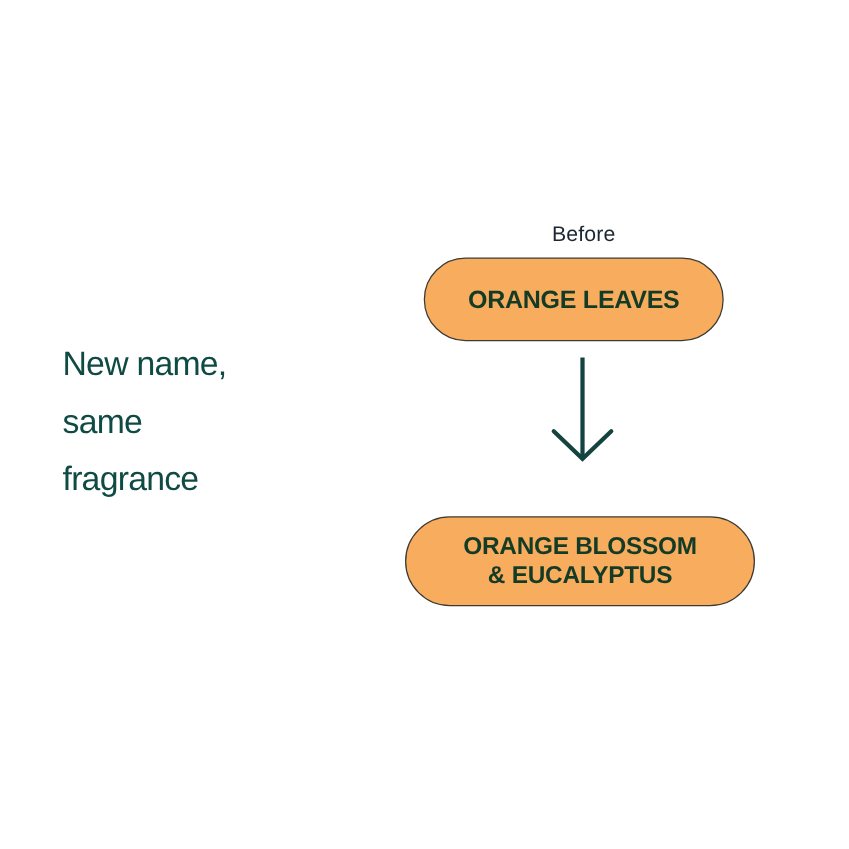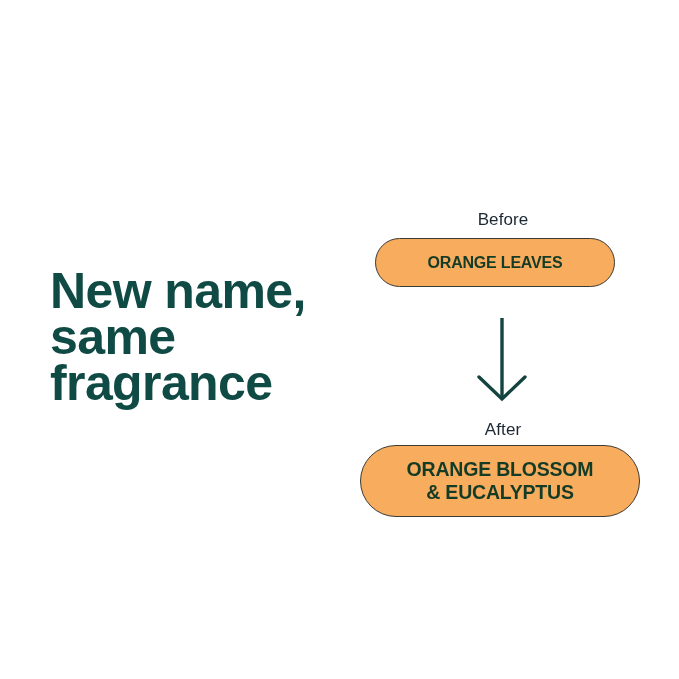--- a/index.html
+++ b/index.html
@@ -19,35 +19,34 @@
   }
 
   
   #headline {
     position: absolute;
     left: 50px;
     top: 268px;
     width: 300px;
     color: #104A44;
     font-family: "Liberation Sans", sans-serif;
-    font-weight: bold;
-    font-size: 50px;
+    font-weight: normal;
+    font-size: 27px;
     line-height: 46px;
     letter-spacing: -0.6px;
     white-space: pre-line;
   }
 
   
   #flow {
     position: absolute;
-    left: 348px;
+    left: 312px;
     top: 170px;
     width: 310px;
     height: 330px;
-    margin-top: 32px;
   }
 
   .step-label {
     position: absolute;
     width: 100%;
     text-align: center;
     color: #1B2733;
     font-family: "Liberation Sans", sans-serif;
     font-size: 17px;
     font-weight: normal;
@@ -70,22 +69,22 @@
     color: #133B25;
     font-family: "Liberation Sans", sans-serif;
     font-weight: bold;
     letter-spacing: -0.2px;
   }
 
   #pill-before {
     left: 27px;
     top: 36px;
     width: 240px;
-    height: 49px;
-    font-size: 16px;
+    height: 67px;
+    font-size: 20px;
     line-height: 24px;
   }
 
   #pill-after {
     left: 12px;
     top: 243px;
     width: 280px;
     height: 72px;
     font-size: 19.5px;
     line-height: 23px;
@@ -130,21 +129,20 @@
 
     <div class="step-label" id="label-before">Before</div>
 
     <div class="pill" id="pill-before">ORANGE LEAVES</div>
 
     <svg id="arrow" viewBox="0 0 60 90" xmlns="http://www.w3.org/2000/svg">
       <line x1="30" y1="1" x2="30" y2="80" stroke="#14443F" stroke-width="3.4" stroke-linecap="butt"></line>
       <polyline points="7,60 30,82 53,60" fill="none" stroke="#14443F" stroke-width="3.4" stroke-linecap="round" stroke-linejoin="miter"></polyline>
     </svg>
 
-    <div class="step-label" id="label-after">After</div>
 
     <div class="pill" id="pill-after">ORANGE BLOSSOM
 &amp; EUCALYPTUS</div>
 
   </div>
 
 
 </div>
 
 </body></html>

